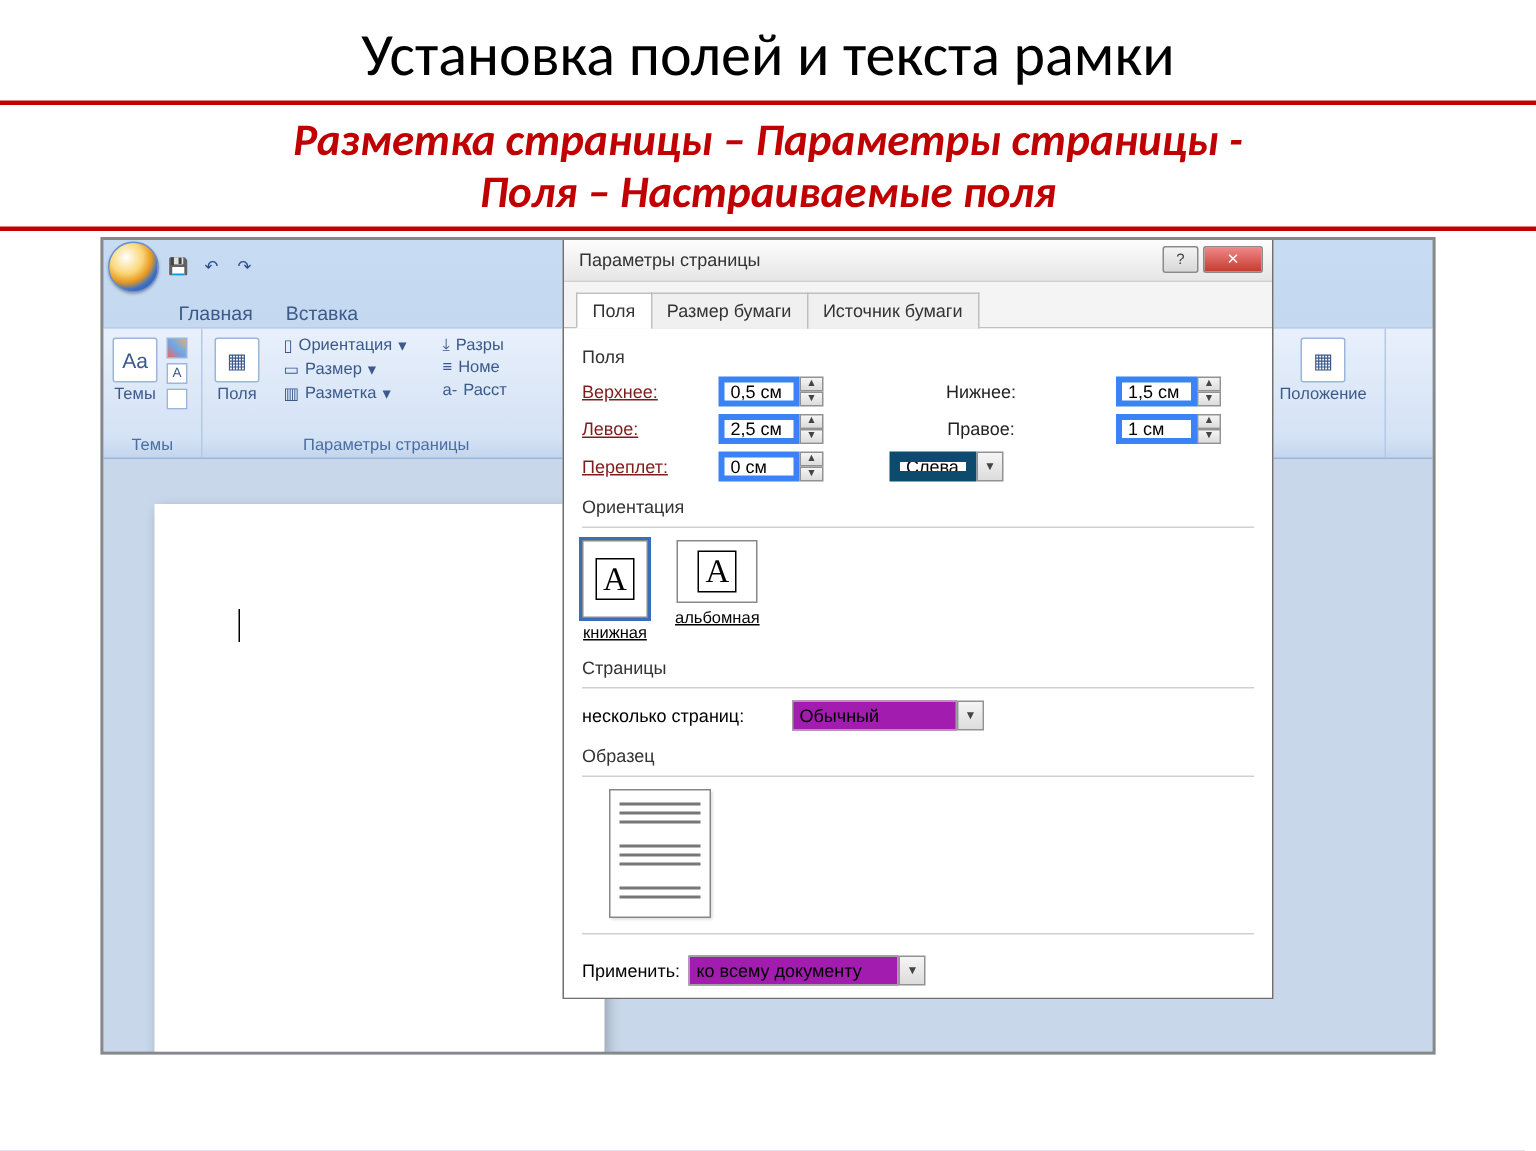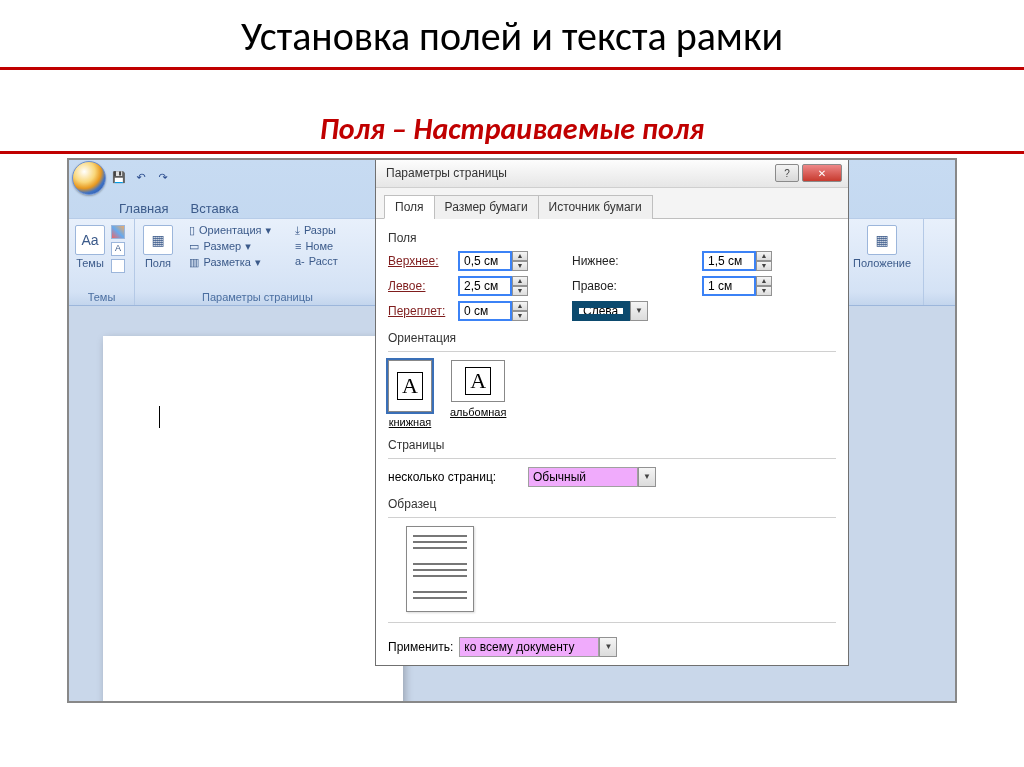--- a/index.html
+++ b/index.html
@@ -39,50 +39,50 @@
   .dlg-tab { padding: 4px 10px; font-size: 12px; border: 1px solid #bfbfbf; border-bottom: none; background: #f0f0f0; color: #333; position: relative; top: 1px; margin-right: -1px; }
   .dlg-tab.active { background: #fff; border-bottom: 1px solid #fff; }
   .dlg-body { background: #fff; padding: 10px 12px 6px; }
   .grp { border: none; margin-bottom: 10px; }
   .grp-hdr { font-size: 12px; color: #333; margin: 2px 0 6px; }
   .hr { height: 1px; background: #d0d0d0; margin: 2px 0 8px; }
   .row { display: flex; align-items: center; margin-bottom: 5px; font-size: 12px; }
   .lbl { width: 70px; color: #7f1d1d; }
   .lbl.u { text-decoration: underline; text-underline-offset: 1px; }
   .spinner { display: flex; align-items: center; }
-  .spinner input { width: 54px; height: 20px; border: 2px solid #3b82f6; padding: 0 4px; font-size: 12px; }
+  .spinner input { width: 54px; height: 20px; border: 4px solid #3b82f6; padding: 0 4px; font-size: 12px; margin-left: 21px; }
   .spin-btns { display: flex; flex-direction: column; }
   .spin-btns button { width: 16px; height: 10px; border: 1px solid #929292; background: linear-gradient(#f5f5f5,#dcdcdc); font-size: 7px; line-height: 6px; padding: 0; color: #444; }
   .gap { width: 44px; }
-  .lbl2 { width: 130px; text-align: left; padding-right: 8px; color: #222; }
+  .lbl2 { width: 130px; text-align: center; padding-right: 8px; color: #222; }
   .combo { display: flex; }
   .combo input { width: 58px; height: 20px; border: 7px solid #0c4a6e; padding: 0 4px; font-size: 12px; }
   .combo button, .drop-btn { width: 18px; height: 20px; border: 1px solid #929292; background: linear-gradient(#f5f5f5,#dcdcdc); font-size: 8px; color: #444; }
   .orient-row { display: flex; gap: 18px; margin: 6px 0 4px; }
   .orient { display: flex; flex-direction: column; align-items: center; gap: 4px; font-size: 11px; }
   .orient .pic { width: 44px; height: 52px; border: 1px solid #888; background: #fff; display: flex; align-items: center; justify-content: center; }
   .orient.sel .pic { outline: 2px solid #3a6fb7; }
   .orient .pic.landscape { width: 54px; height: 42px; }
   .orient .glyph { font-family: "Times New Roman", serif; font-size: 22px; border: 1px solid #000; padding: 0 4px; }
   .orient .lab { text-decoration: underline; }
   .pages-row { display: flex; align-items: center; gap: 10px; font-size: 12px; margin: 4px 0 2px; }
   .select { display: flex; }
-  .select input { width: 110px; height: 20px; border: 1px solid #a0a0a0; padding: 0 4px; font-size: 12px; background: #f0abfc; }
+  .select input { width: 110px; height: 20px; border: 1px solid #a0a0a0; padding: 0 4px; font-size: 12px; background: #a21caf; }
   .preview-box { width: 68px; height: 86px; border: 1px solid #888; background: #fff; margin: 6px 0 0 18px; padding: 8px 6px; display: flex; flex-direction: column; gap: 4px; box-shadow: 1px 1px 2px rgba(0,0,0,.15); }
   .preview-box .ln { height: 2px; background: #777; }
   .apply-row { display: flex; align-items: center; gap: 6px; font-size: 12px; padding: 6px 0 2px; }
 </style>
 </head>
 <body>
 
 <div class="slide">
   <div class="slide-title">Установка полей и текста рамки</div>
   <div class="rule"></div>
   <div class="slide-subtitle">
-    <br>
+    <span>Разметка страницы – Параметры страницы -</span><br>
     <span>Поля – Настраиваемые поля</span>
   </div>
   <div class="rule"></div>
 
   <div class="screenshot-wrap">
     <div class="word-bg">
 
       <div class="qat">
         <div class="orb"></div>
         <div class="qat-btn">💾</div>

